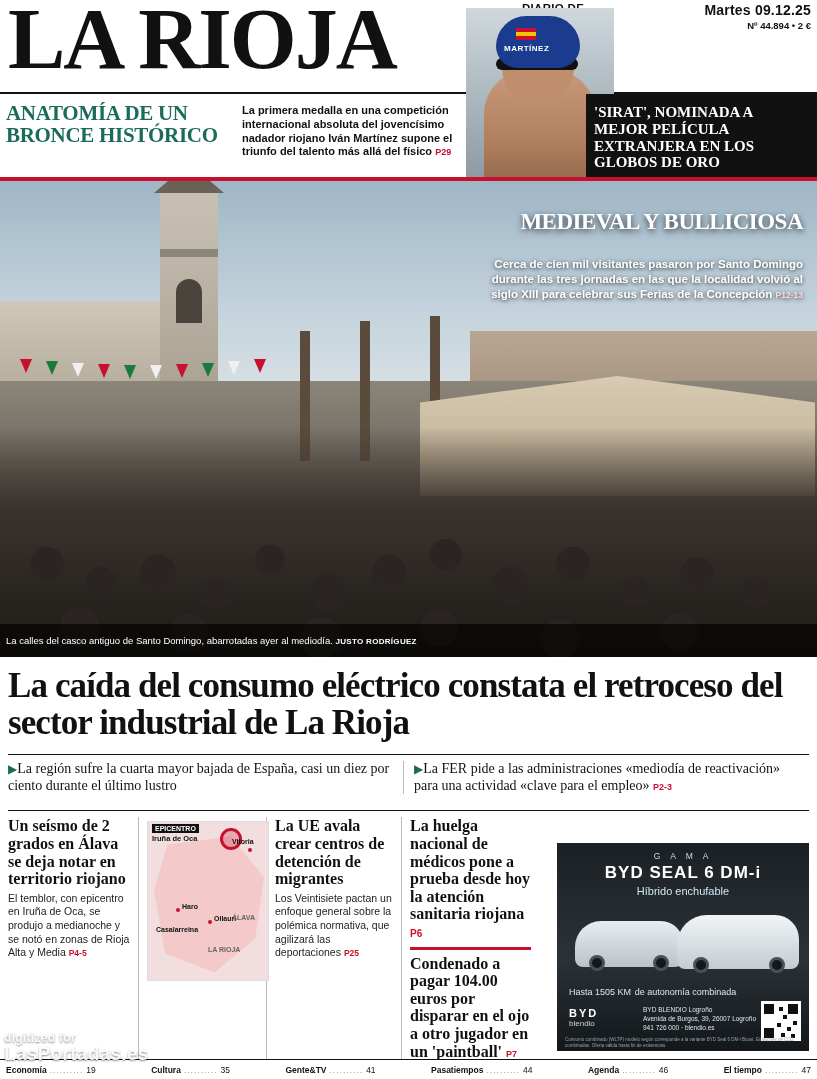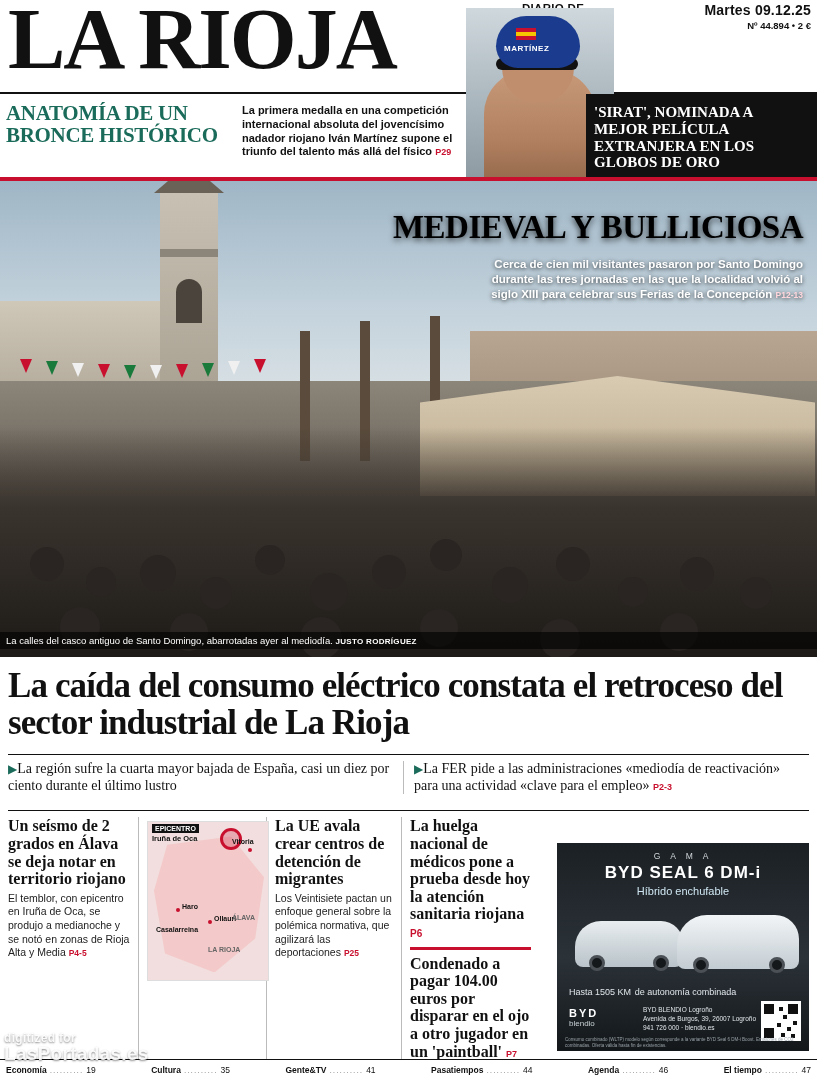--- a/index.html
+++ b/index.html
@@ -132,35 +132,35 @@
   .tent {
     position:absolute; left: 420px; top: 195px; width: 395px; height: 120px;
     background: linear-gradient(180deg,#d8cbb2,#b9a88c);
     clip-path: polygon(0 22%, 50% 0, 100% 22%, 100% 100%, 0 100%);
   }
   .bunting { position:absolute; left:0; top: 160px; width:100%; height: 40px; }
   .flagtri { position:absolute; width:0;height:0; border-left:6px solid transparent;border-right:6px solid transparent;border-top:14px solid #c8102e;}
   .hero-title {
     position:absolute; right: 14px; top: 28px;
     font-family:"Liberation Serif", serif;
-    font-weight:bold; font-size: 33px; color:#000000;
+    font-weight:bold; font-size: 23px; color:#ffffff;
     text-shadow: 0 2px 6px rgba(0,0,0,.75);
     letter-spacing:-0.5px;
   }
   .hero-sub {
     position:absolute; right: 14px; top: 76px; width: 340px;
     text-align: right;
     font-size: 11.5px; line-height: 1.3; font-weight:bold; color:#fff;
     text-shadow: 0 1px 4px rgba(0,0,0,.8);
   }
   .hero-sub .pg { color:#ffd6dc; font-size:8.5px; }
   .hero-caption {
-    position:absolute; left:0; bottom:8px; width:100%;
+    position:absolute; left:0; bottom:0; width:100%;
     background: rgba(0,0,0,.62); color:#fff;
-    font-size: 9.5px; padding: 3px 6px; font-weight:normal;
+    font-size: 9.5px; padding: 11px 6px; font-weight:normal;
   }
   .hero-caption .credit { font-weight:bold; font-size:8px; letter-spacing:.3px; }
 
   
   .headline {
     padding: 10px 8px 6px 8px;
   }
   .headline h1 {
     font-family: "Liberation Serif", serif;
     font-weight: bold;

